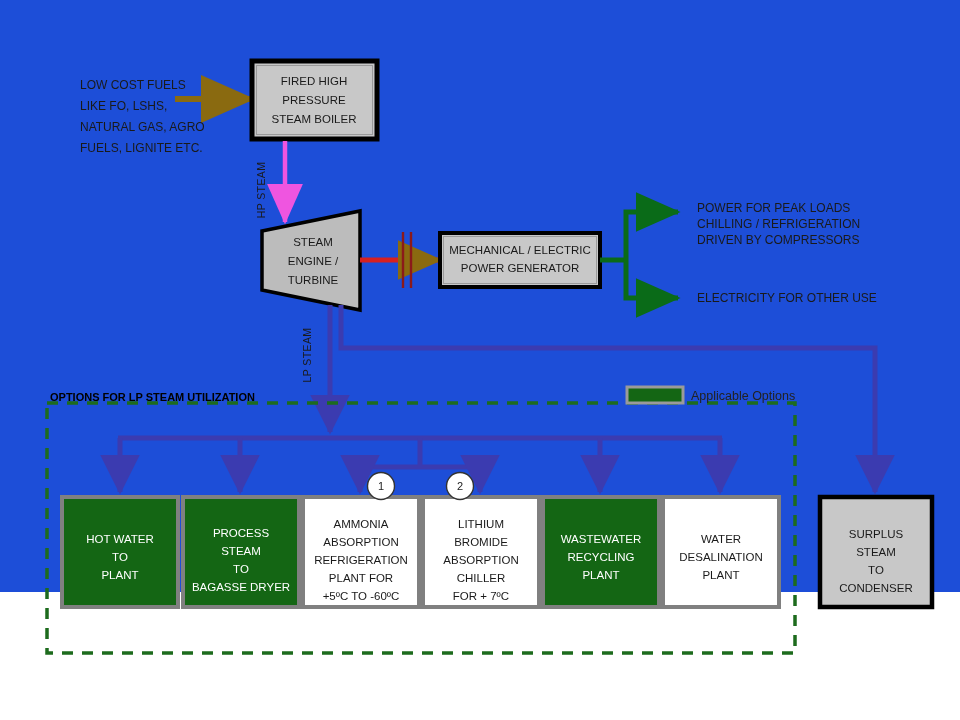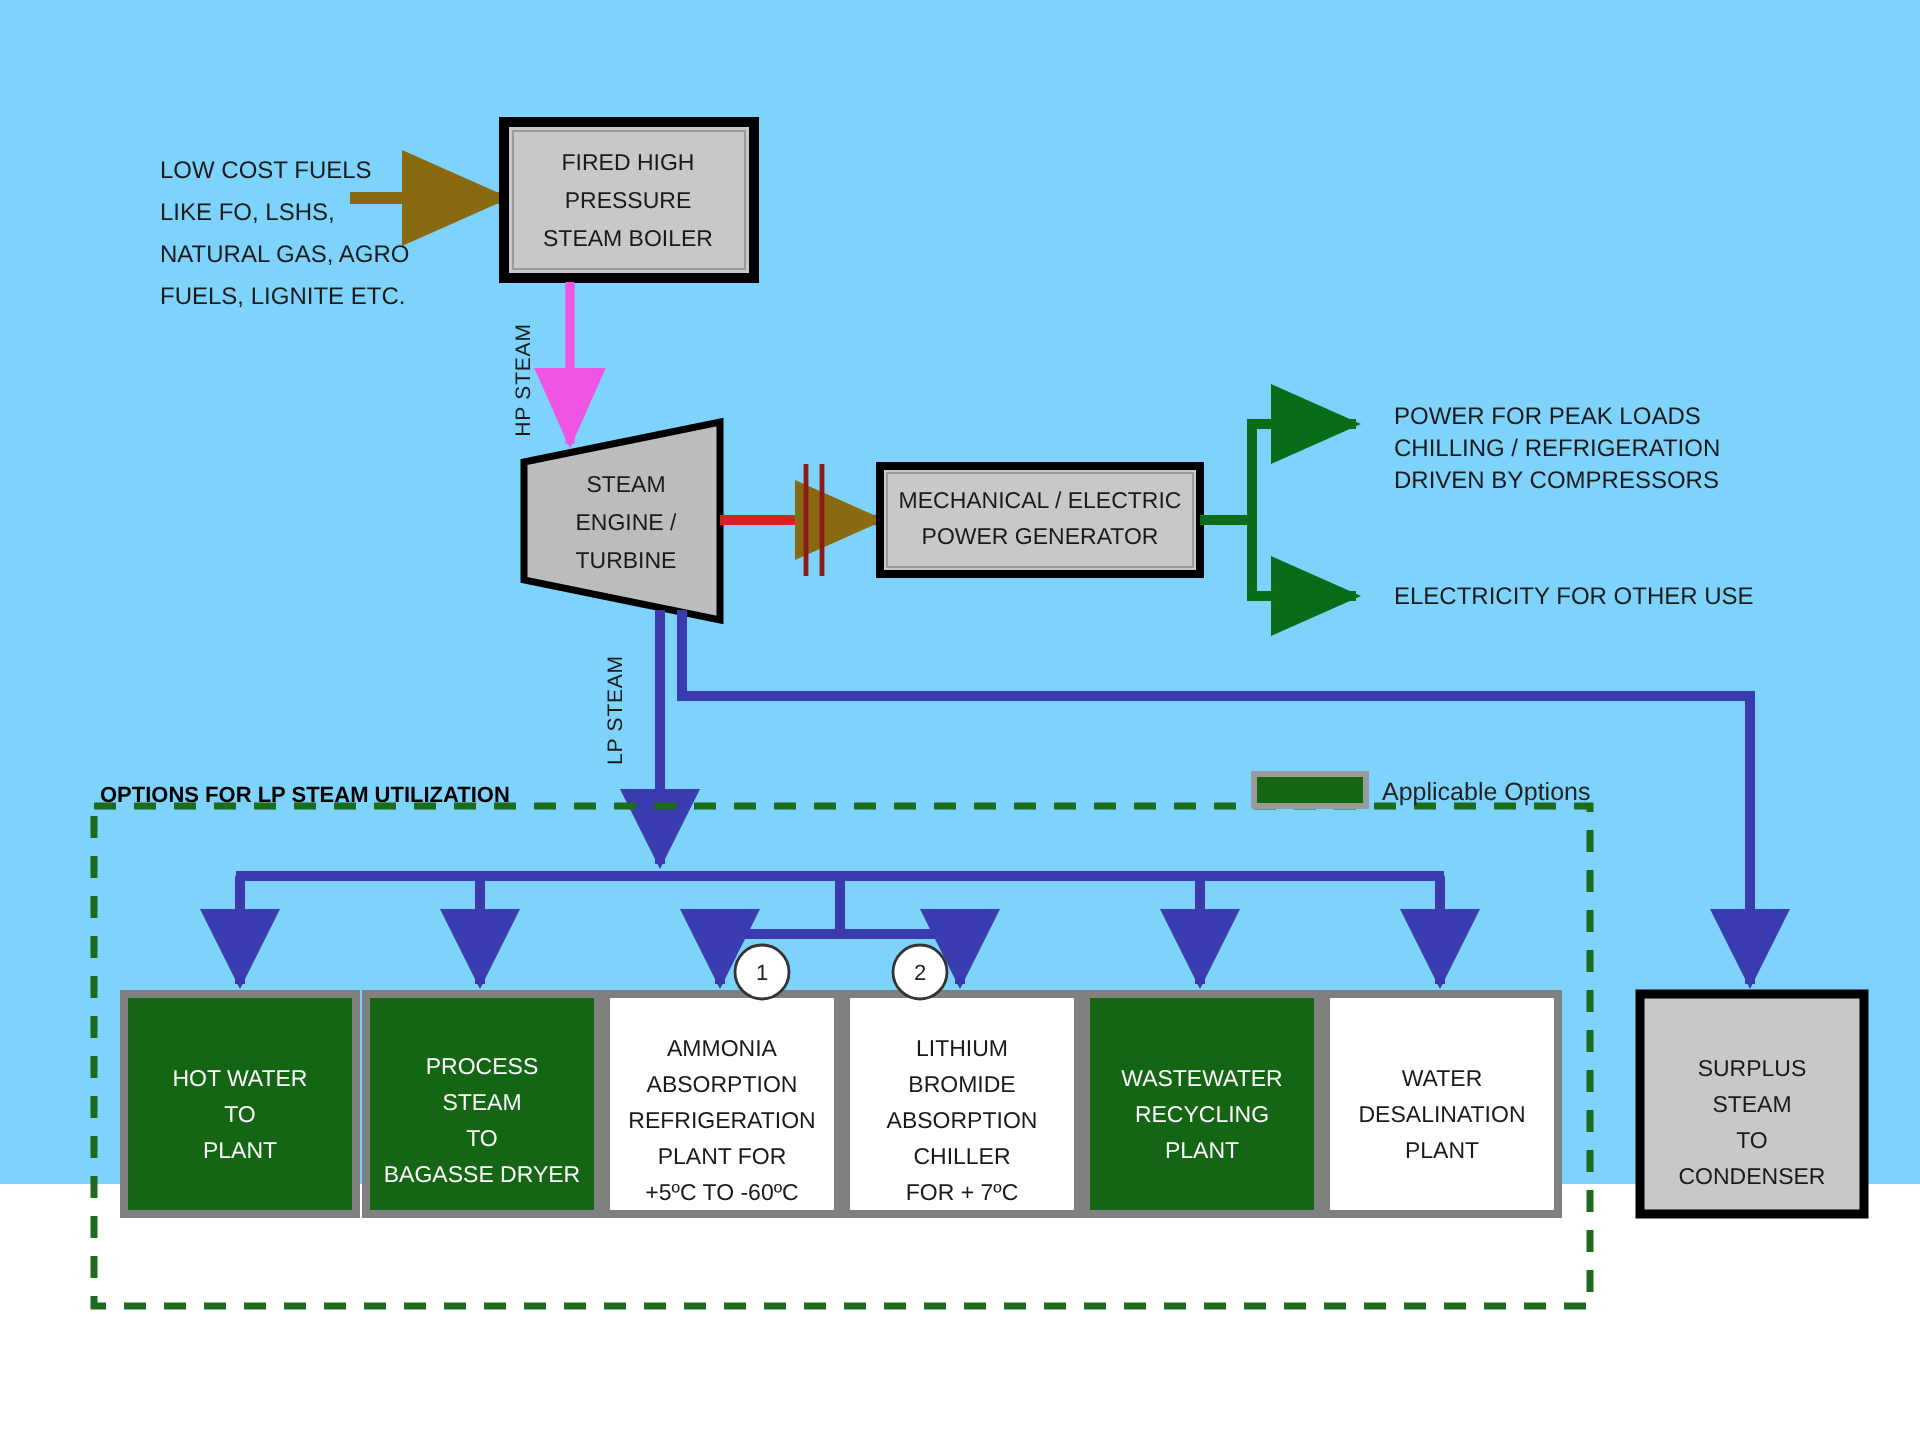--- a/index.html
+++ b/index.html
@@ -1,17 +1,17 @@
 <!DOCTYPE html>
 <html><head>
 <meta charset="utf-8">
 <style>
   html,body{margin:0;padding:0;background:#ffffff;}
   body{width:960px;height:720px;overflow:hidden;font-family:"Liberation Sans",sans-serif;}
-  #stage{position:relative;width:960px;height:592px;background:#7dd3fc;}
+  #stage{position:relative;width:960px;height:592px;background:#1d4ed8;}
   svg#canvas{position:absolute;left:0;top:0;width:960px;height:720px;}
   .txt{fill:#1a1a1a;font-family:"Liberation Sans",sans-serif;}
   .boxlbl{font-size:11.5px;}
   .ann{font-size:12px;}
   .whitetxt{fill:#ffffff;}
   .vlabel{font-size:10.5px;letter-spacing:.4px;}
   .seclbl{font-size:11px;font-weight:bold;fill:#000;}
   .leglbl{font-size:12.5px;fill:#222;}
   .numlbl{font-size:11px;fill:#222;}
 </style>

